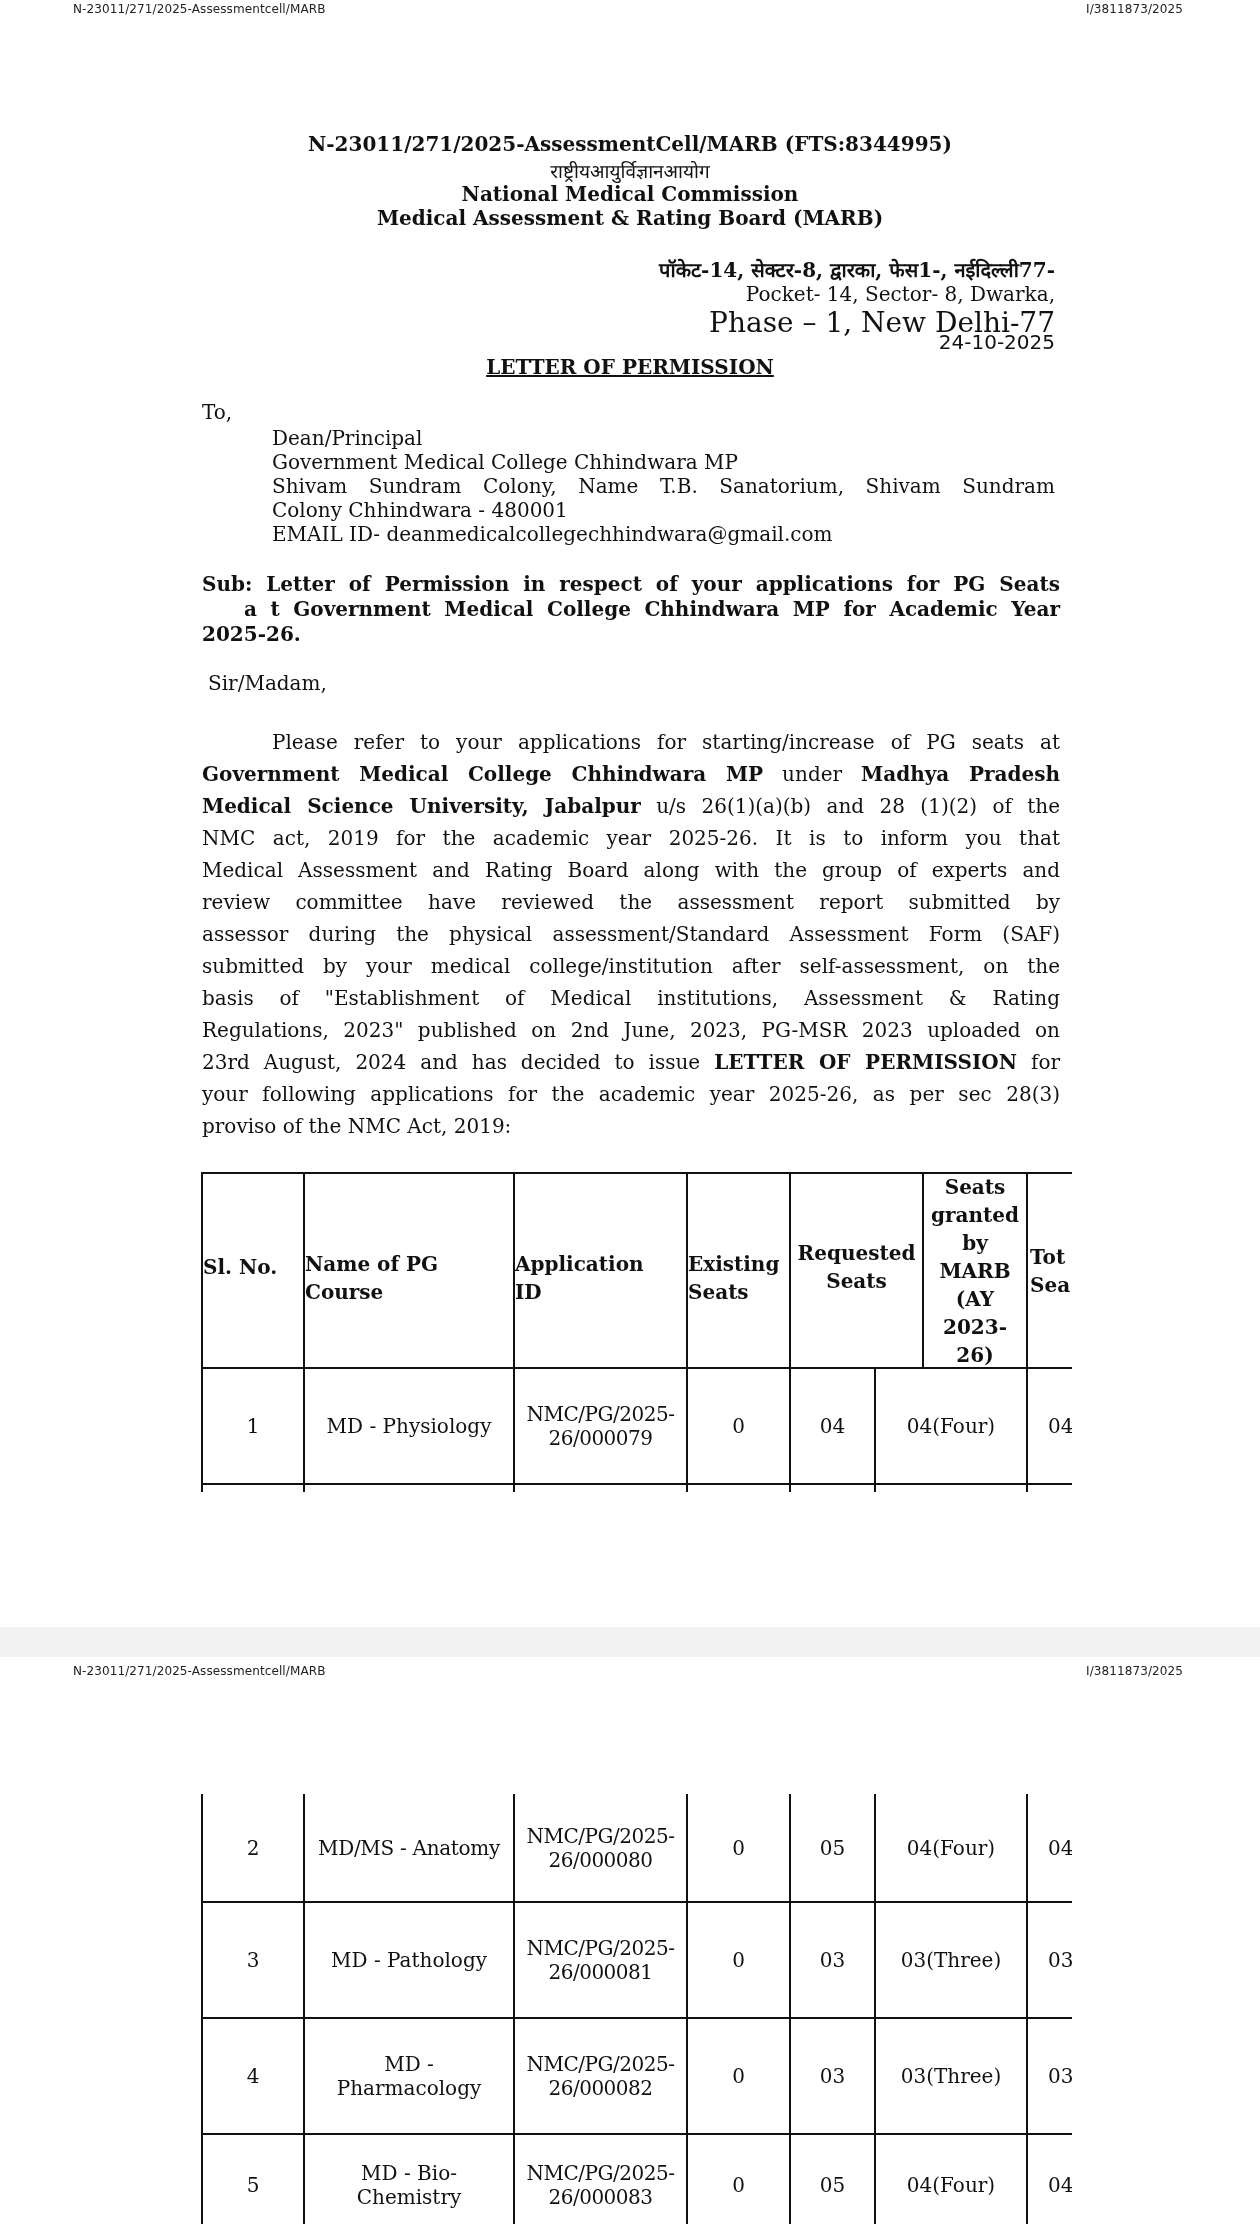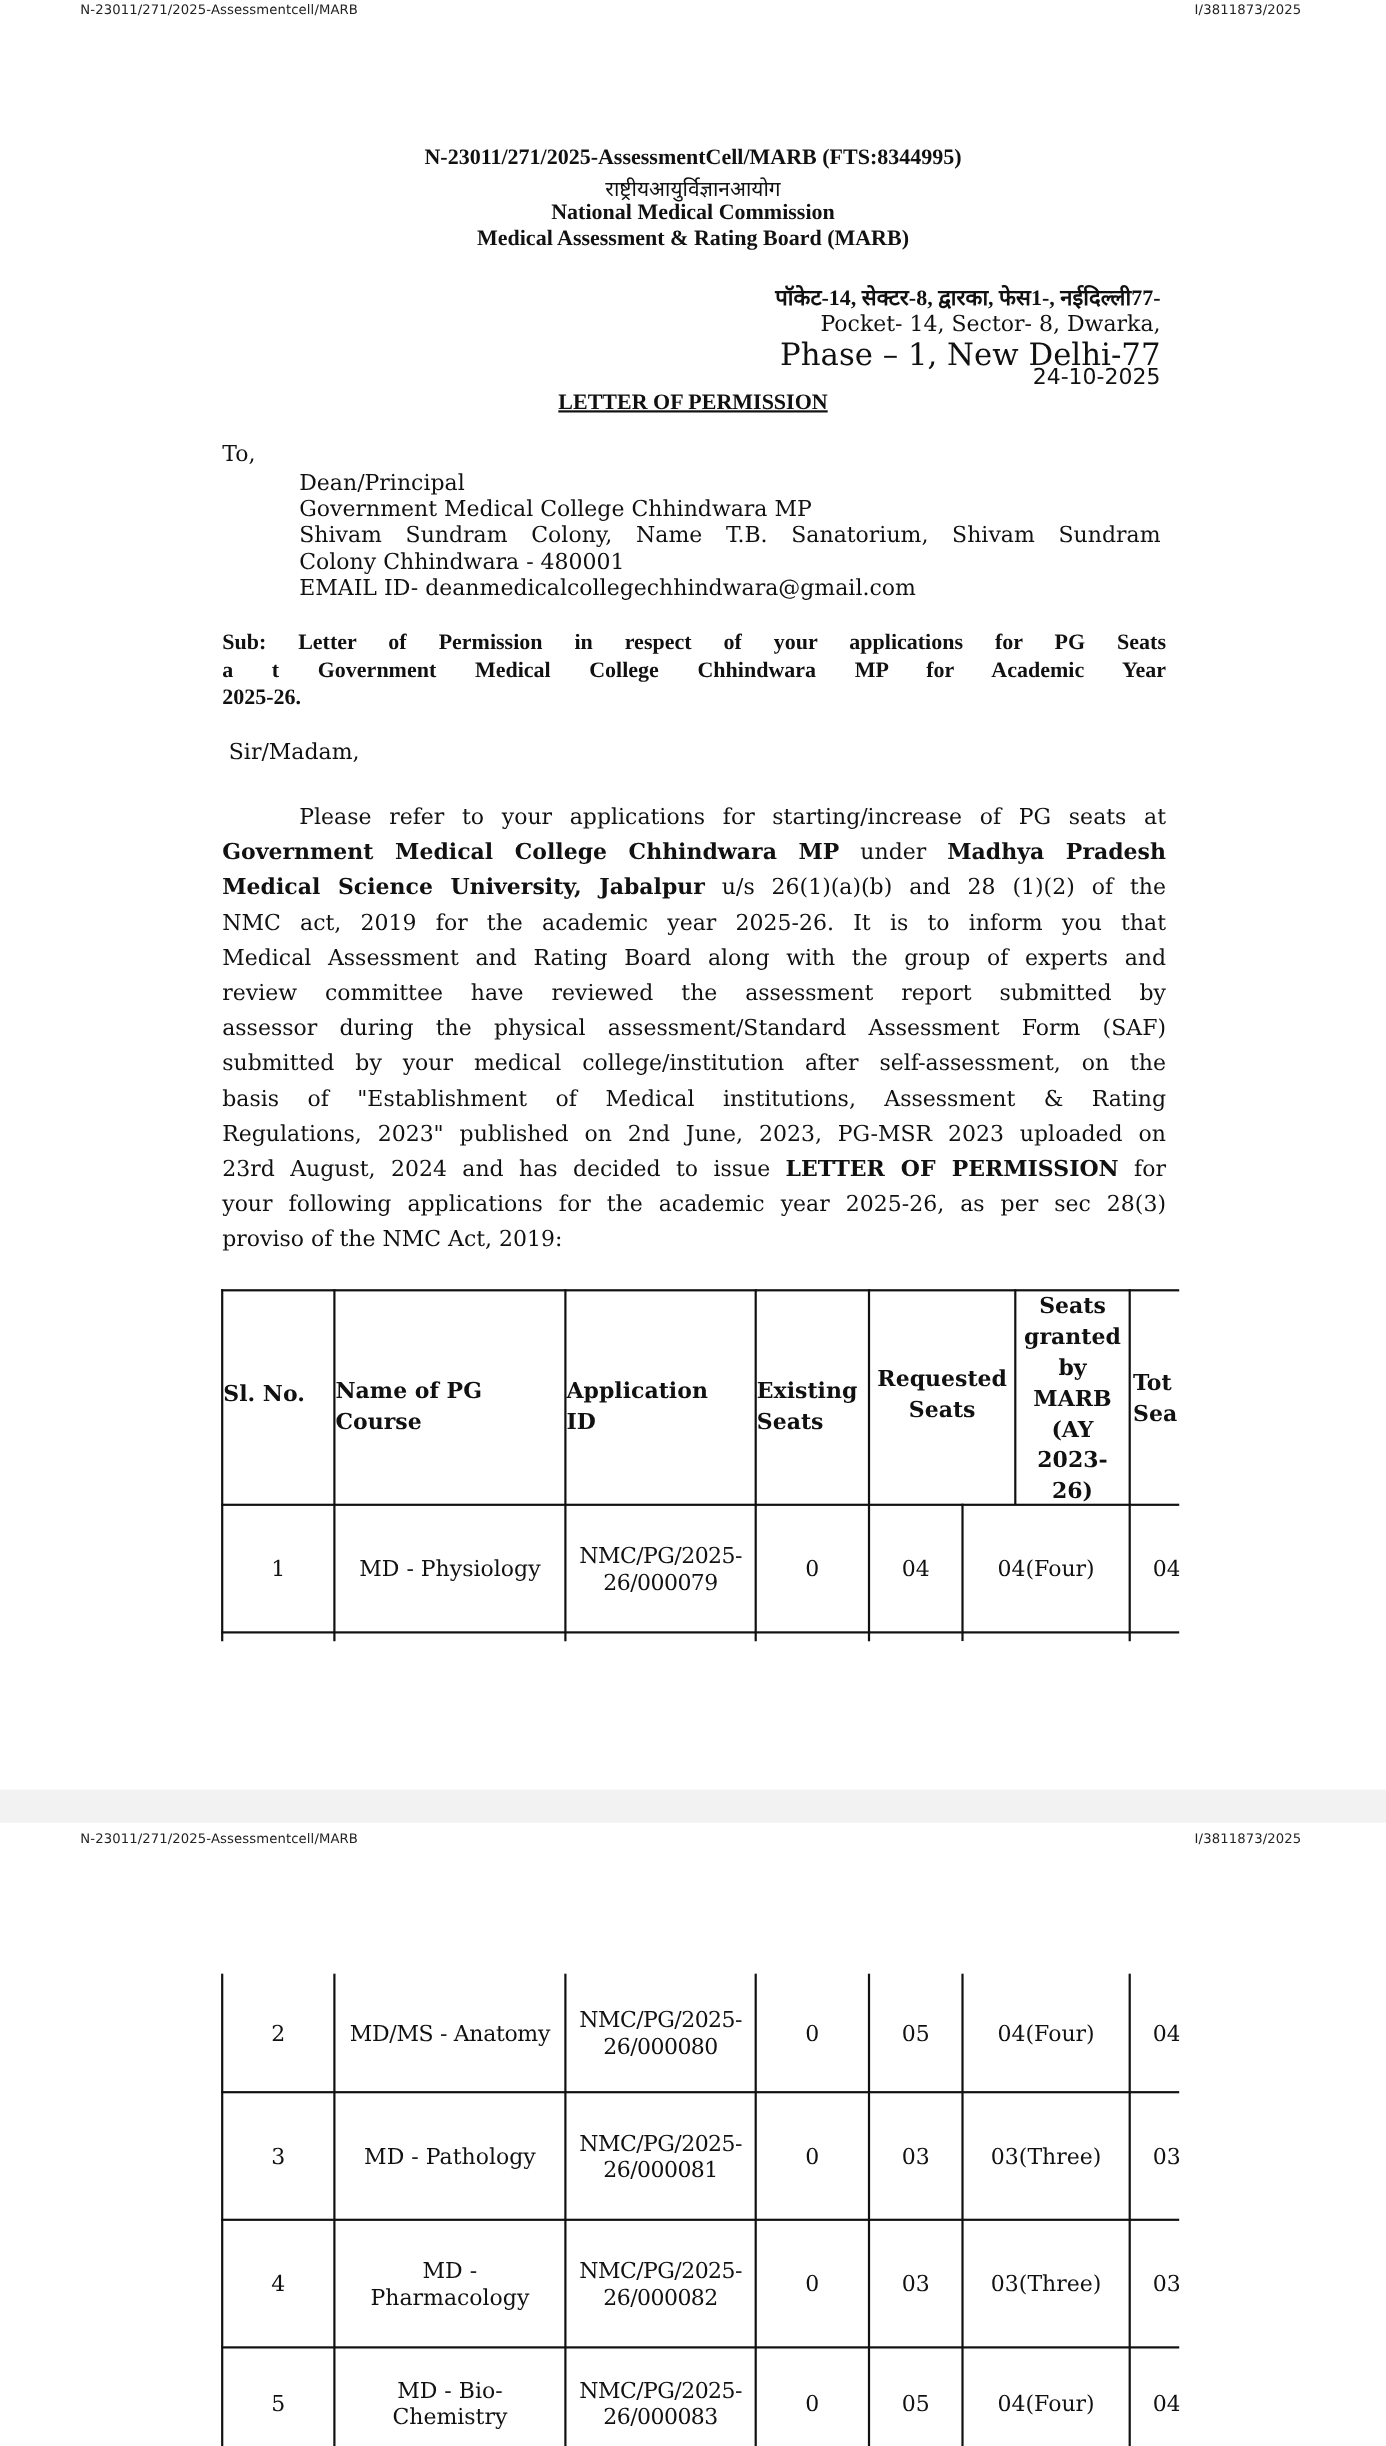--- a/index.html
+++ b/index.html
@@ -6,21 +6,21 @@
   body {
     width: 1260px; height: 2224px; position: relative; overflow: hidden;
     background: #ffffff; color: #111;
     font-family: "DejaVu Serif", serif;
   }
   .pg-head {
     position: absolute; font-family: "DejaVu Sans", sans-serif;
     font-size: 12px; color: #222; letter-spacing: 0.1px;
   }
   .center { position: absolute; left: 0; width: 1260px; text-align: center; }
-  .bold { font-weight: bold; font-family: Liberation Serif, serif; }
+  .bold { font-weight: bold; }
   .t { position: absolute; white-space: nowrap; }
   .r { text-align: right; }
   .sep {
     position: absolute; left: 0; top: 1627px; width: 1260px; height: 30px;
     background: #f2f2f2;
   }
   .para {
     position: absolute; left: 202px; width: 858px;
     font-size: 20px; line-height: 32px; text-align: justify;
   }
@@ -60,21 +60,21 @@
 <div class="t" style="left:272px; top:426px; font-size:20px;">Dean/Principal</div>
 <div class="t" style="left:272px; top:450px; font-size:20px;">Government Medical College Chhindwara MP</div>
 <div class="para" style="left:272px; width:783px; top:474px; line-height:24px;">
   <span class="jline" style="height:24px;">Shivam Sundram Colony, Name T.B. Sanatorium, Shivam Sundram</span>
 </div>
 <div class="t" style="left:272px; top:498px; font-size:20px;">Colony Chhindwara - 480001</div>
 <div class="t" style="left:272px; top:522px; font-size:20px;">EMAIL ID- deanmedicalcollegechhindwara@gmail.com</div>
 
 <div class="para bold" style="top:572px; line-height:25px;">
   <span class="jline" style="height:25px;">Sub: Letter of Permission in respect of your applications for PG Seats</span>
-  <span class="jline" style="height:25px;">a t Government Medical College Chhindwara MP for Academic Year</span>
+  <span class="jline" style="height:25px;margin-left:42px;">a t Government Medical College Chhindwara MP for Academic Year</span>
   <span class="jline end" style="height:25px;">2025-26.</span>
 </div>
 
 <div class="t" style="left:208px; top:671px; font-size:20px;">Sir/Madam,</div>
 
 <div class="para" style="top:726px;">
   <span class="jline" style="padding-left:70px;">Please refer to your applications  for starting/increase of  PG seats at</span>
   <span class="jline"><b>Government Medical College Chhindwara MP</b><span> under </span><b>Madhya Pradesh</b></span>
   <span class="jline"><b>Medical Science University, Jabalpur</b><span> u/s 26(1)(a)(b) and 28 (1)(2) of the</span></span>
   <span class="jline">NMC act, 2019 for the academic year 2025-26. It is to inform you that</span>

